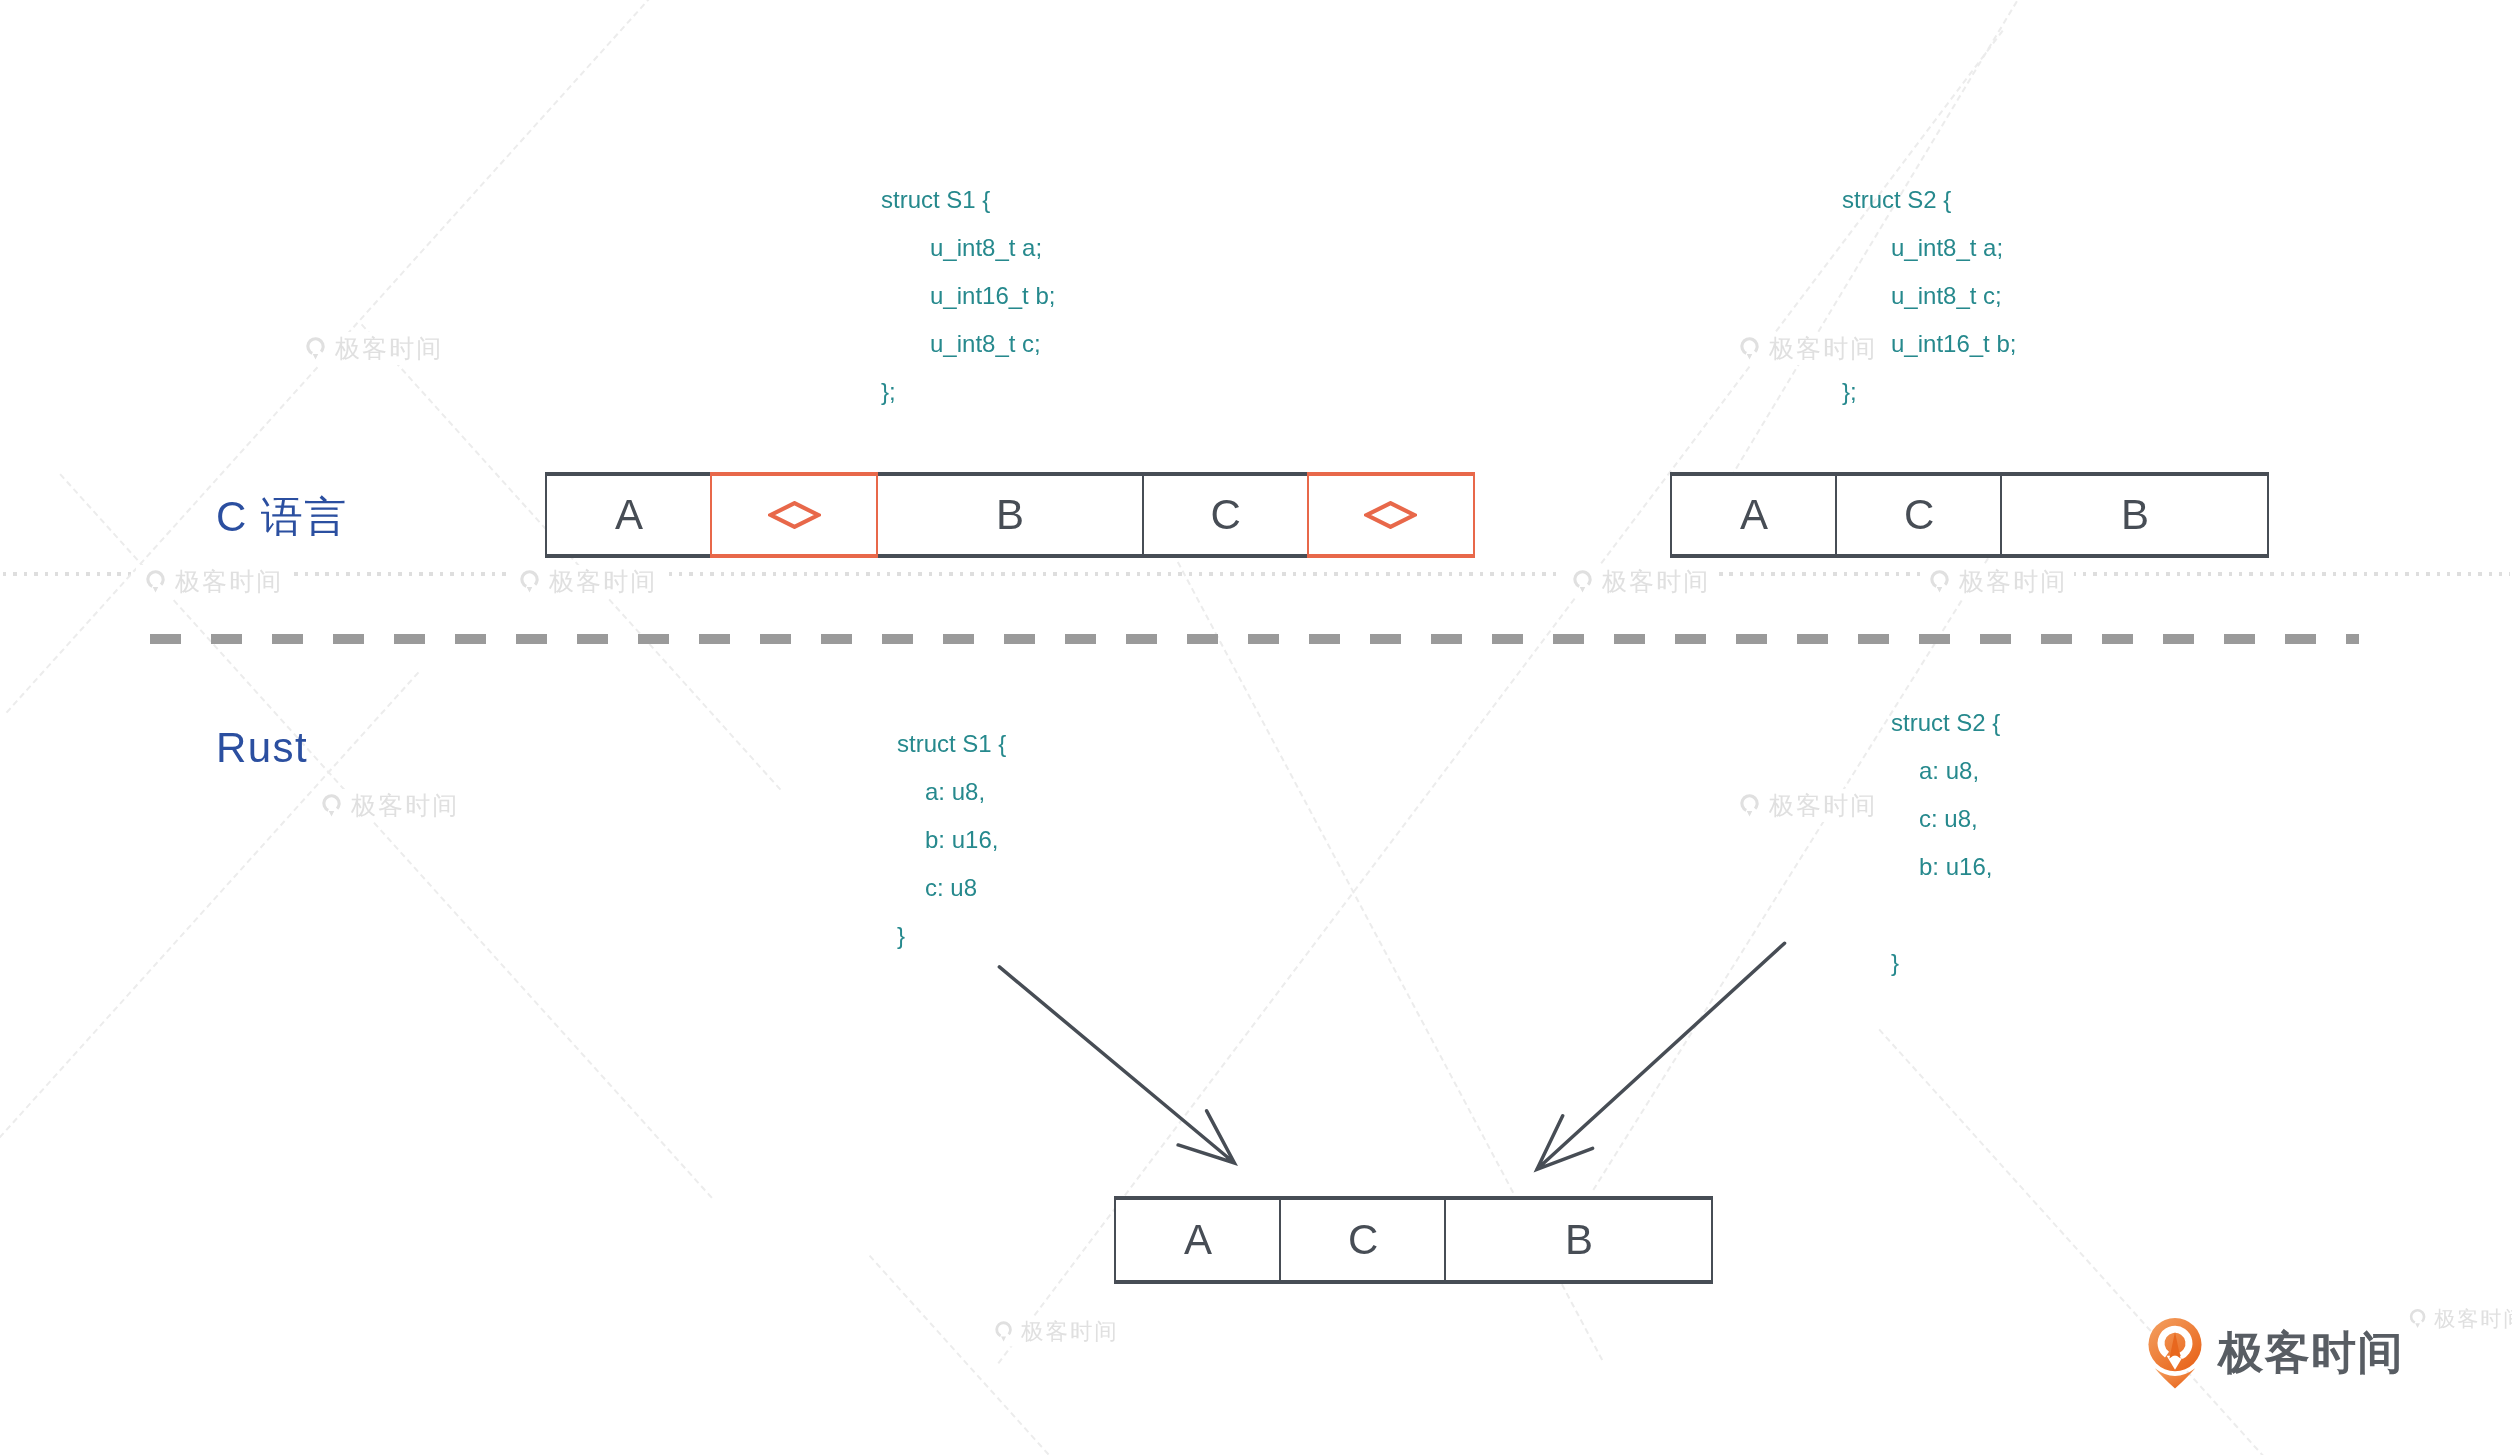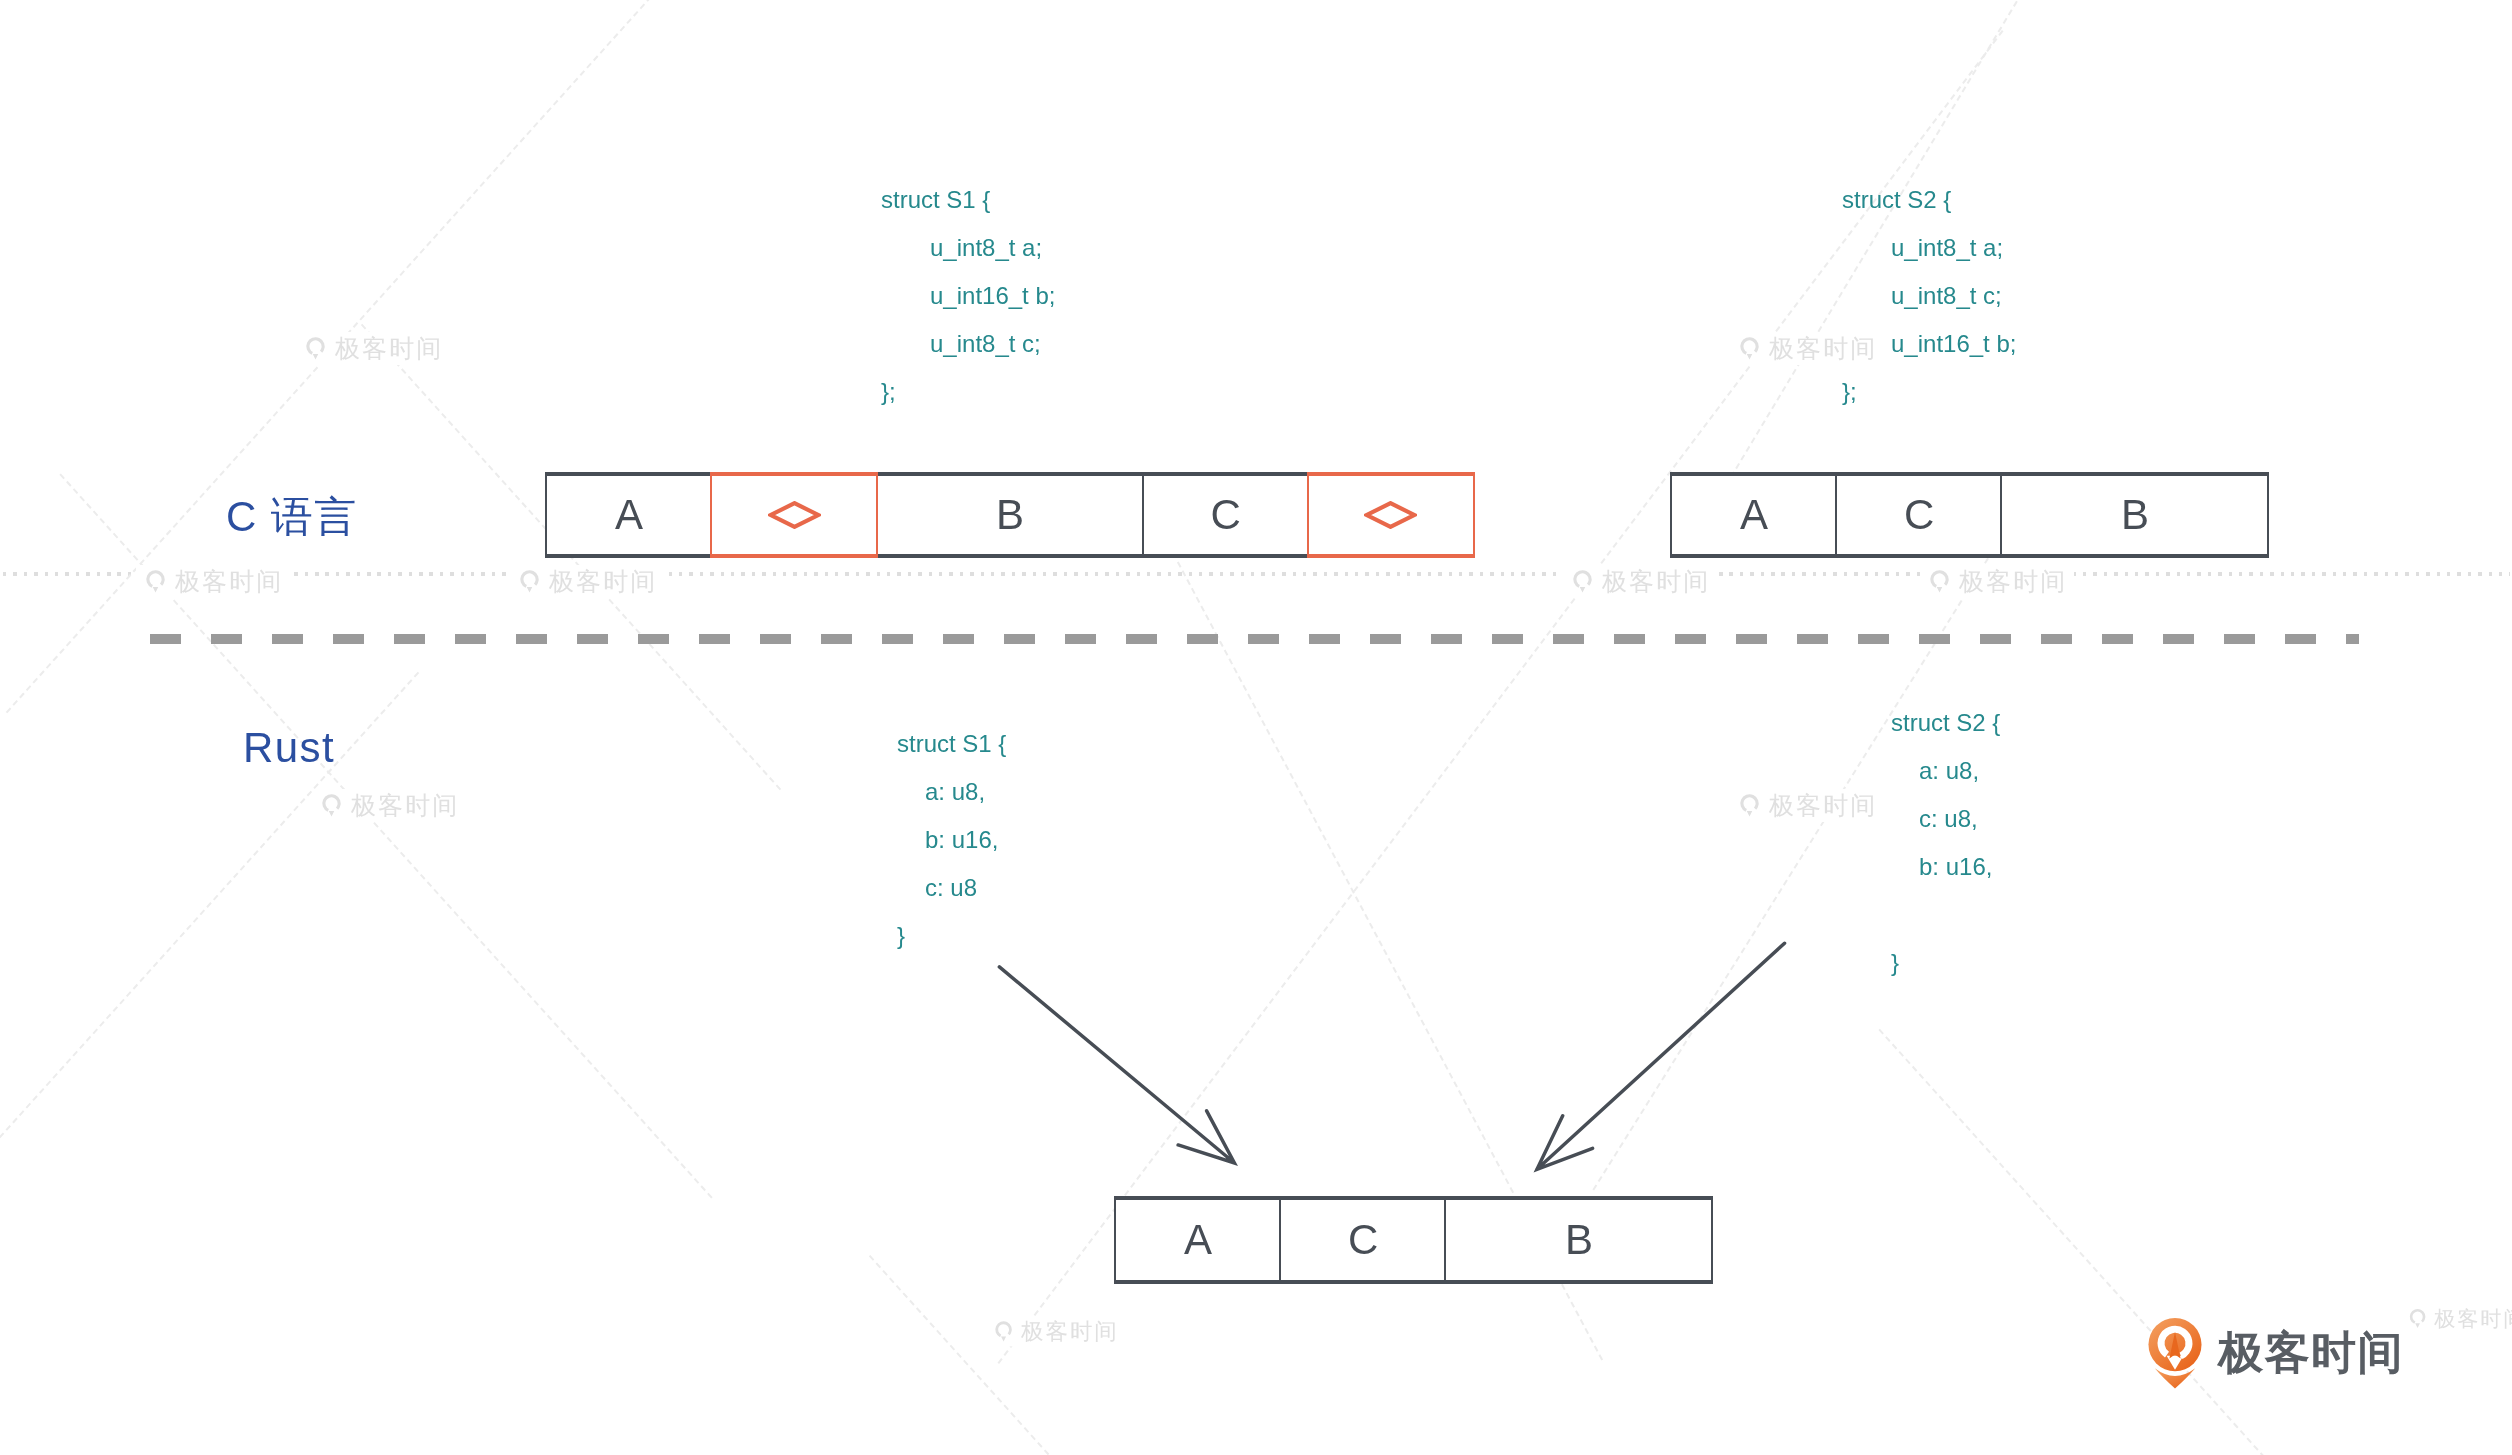--- a/index.html
+++ b/index.html
@@ -21,23 +21,23 @@
   .code{position:absolute;font-size:24px;line-height:48px;color:#26898d;white-space:pre;z-index:3;}
   .code .ind{padding-left:49px;}
   .code.rust .ind{padding-left:28px;}
   #code-c-s1{left:881px;top:176px;}
   #code-c-s2{left:1842px;top:176px;}
   #code-rust-s1{left:897px;top:720px;}
   #code-rust-s2{left:1891px;top:699px;}
 
   
   .seclabel{position:absolute;font-size:42px;line-height:50px;font-weight:500;color:#2b4fa0;
-    letter-spacing:1.4px;z-index:3;margin-left:10px;}
+    letter-spacing:1.4px;z-index:3;}
   #label-c{left:216px;top:492px;}
-  #label-rust{left:233px;top:723px;}
+  #label-rust{left:216px;top:723px;}
 
   
   .memrow{position:absolute;display:flex;z-index:3;height:86px;}
   #row-c-s1{left:545px;top:472px;}
   #row-c-s2{left:1670px;top:472px;}
   #row-rust{left:1114px;top:1196px;height:88px;}
   .cell{box-sizing:border-box;border:2.8px solid #474d55;border-top-width:4.9px;border-bottom-width:4.9px;
     display:flex;align-items:center;justify-content:center;background:#ffffff;position:relative;}
   .cell + .cell{margin-left:-2.8px;}
   .cell.pad{border-color:#e8684a;z-index:2;}

